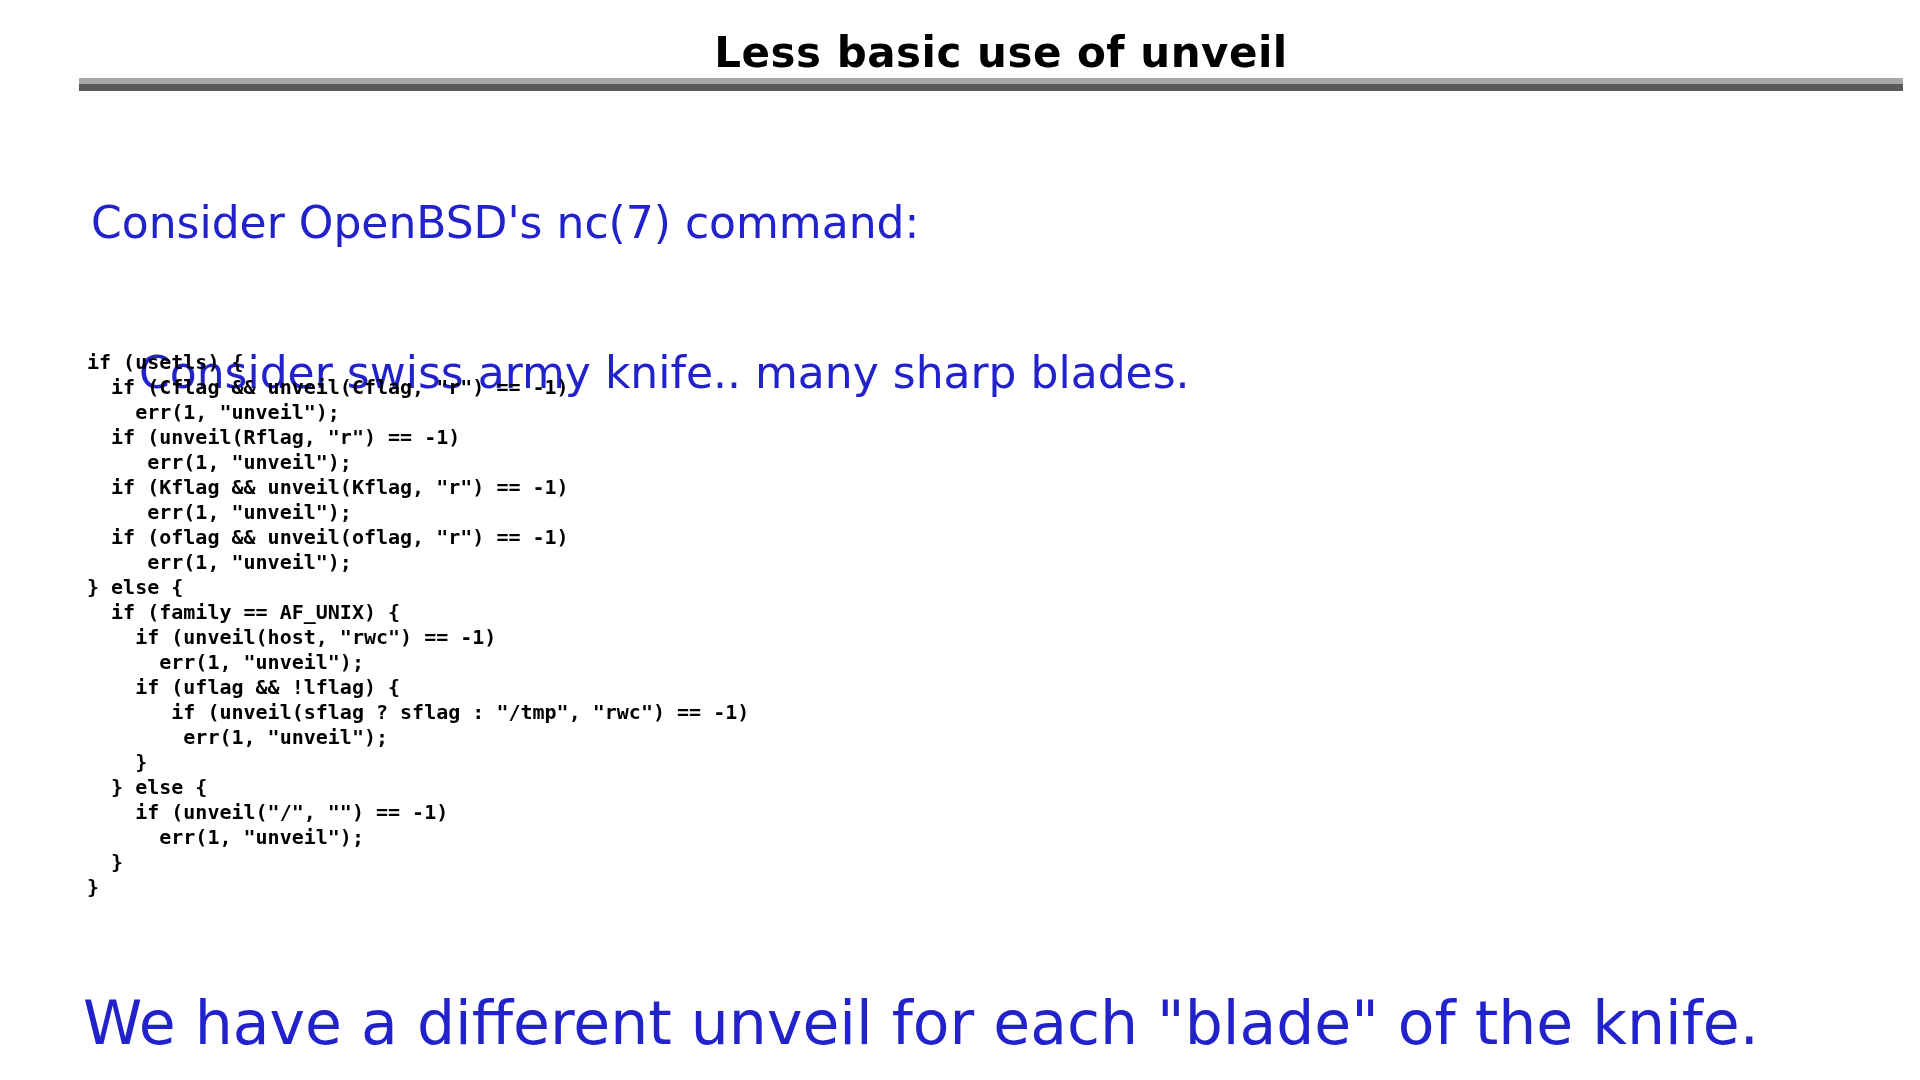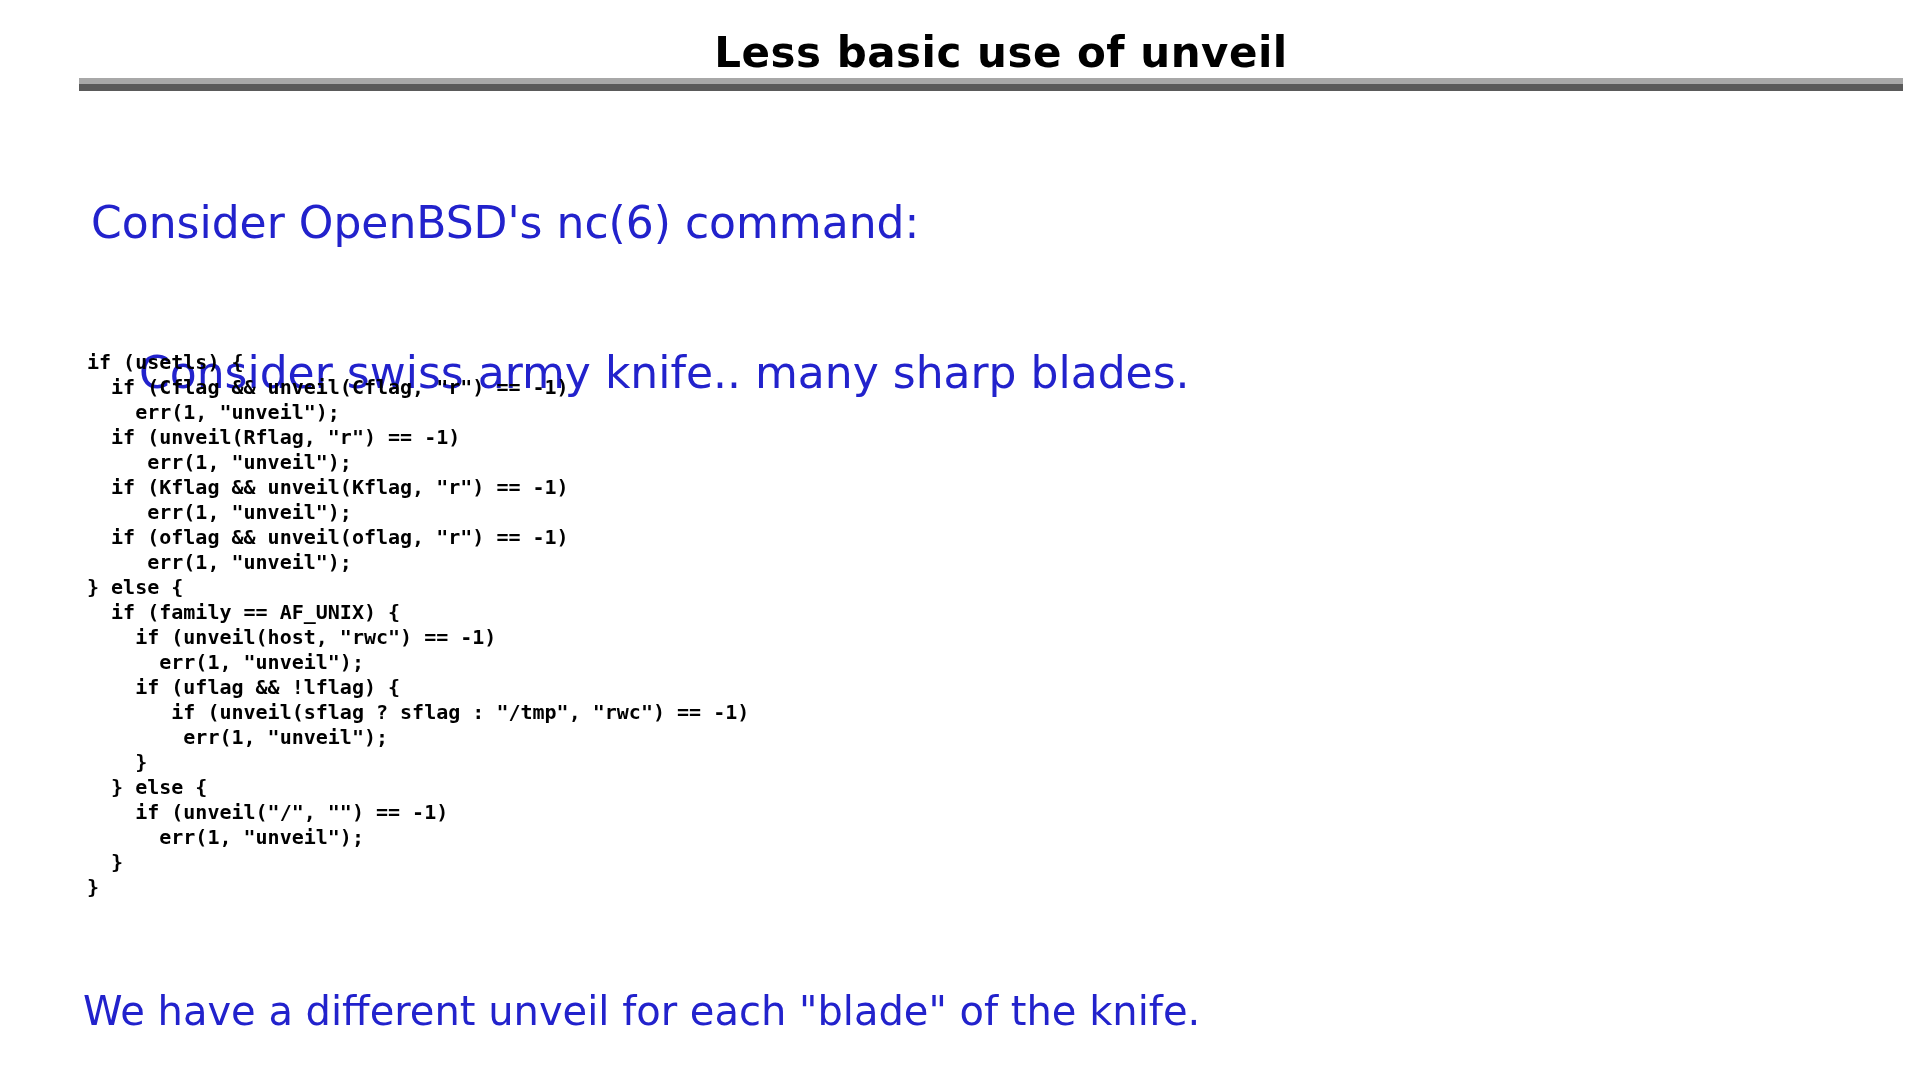--- a/index.html
+++ b/index.html
@@ -64,38 +64,38 @@
     font-size: 20px;
     line-height: 25px;
     white-space: pre;
     color: var(--code-black, #000000);
   }
   .footer-line {
     position: absolute;
     left: 42px;
     top: 988px;
     color: var(--text-blue, #2222cc);
-    font-size: 40px;
+    font-size: 60px;
     white-space: pre;
   }
 </style>
 </head>
 <body>
 
 <div class="slide" style="--text-blue: #2222cc; --code-black: #000000; --rule-light: #a8a8a8; --rule-dark: #5a5a5a; --background: #ffffff;">
 
   <div class="slide-title">Less basic use of unveil</div>
 
   <div class="title-rule">
     <div class="rule-light"></div>
     <div class="rule-dark"></div>
   </div>
 
   <div class="intro-block">
-    <div class="intro-line">Consider OpenBSD's nc(6) command:</div>
+    <div class="intro-line">Consider OpenBSD's nc(7) command:</div>
     <div class="intro-line indent">Consider swiss army knife.. many sharp blades.</div>
   </div>
 
   <pre class="code-block"><div>if (usetls) {</div><div>  if (Cflag &amp;&amp; unveil(Cflag, "r") == -1)</div><div>    err(1, "unveil");</div><div>  if (unveil(Rflag, "r") == -1)</div><div>     err(1, "unveil");</div><div>  if (Kflag &amp;&amp; unveil(Kflag, "r") == -1)</div><div>     err(1, "unveil");</div><div>  if (oflag &amp;&amp; unveil(oflag, "r") == -1)</div><div>     err(1, "unveil");</div><div>} else {</div><div>  if (family == AF_UNIX) {</div><div>    if (unveil(host, "rwc") == -1)</div><div>      err(1, "unveil");</div><div>    if (uflag &amp;&amp; !lflag) {</div><div>       if (unveil(sflag ? sflag : "/tmp", "rwc") == -1)</div><div>        err(1, "unveil");</div><div>    }</div><div>  } else {</div><div>    if (unveil("/", "") == -1)</div><div>      err(1, "unveil");</div><div>  }</div><div>}</div></pre>
 
   <div class="footer-line">We have a different unveil for each "blade" of the knife.</div>
 
 </div>
 
 </body></html>

